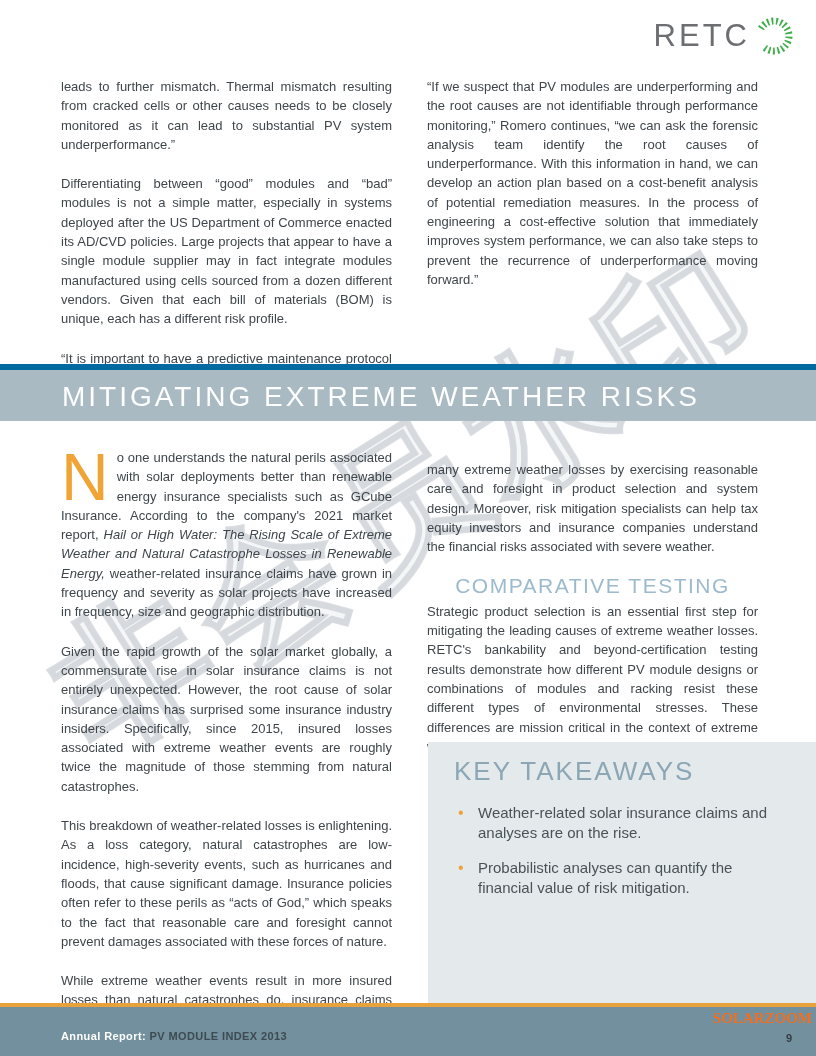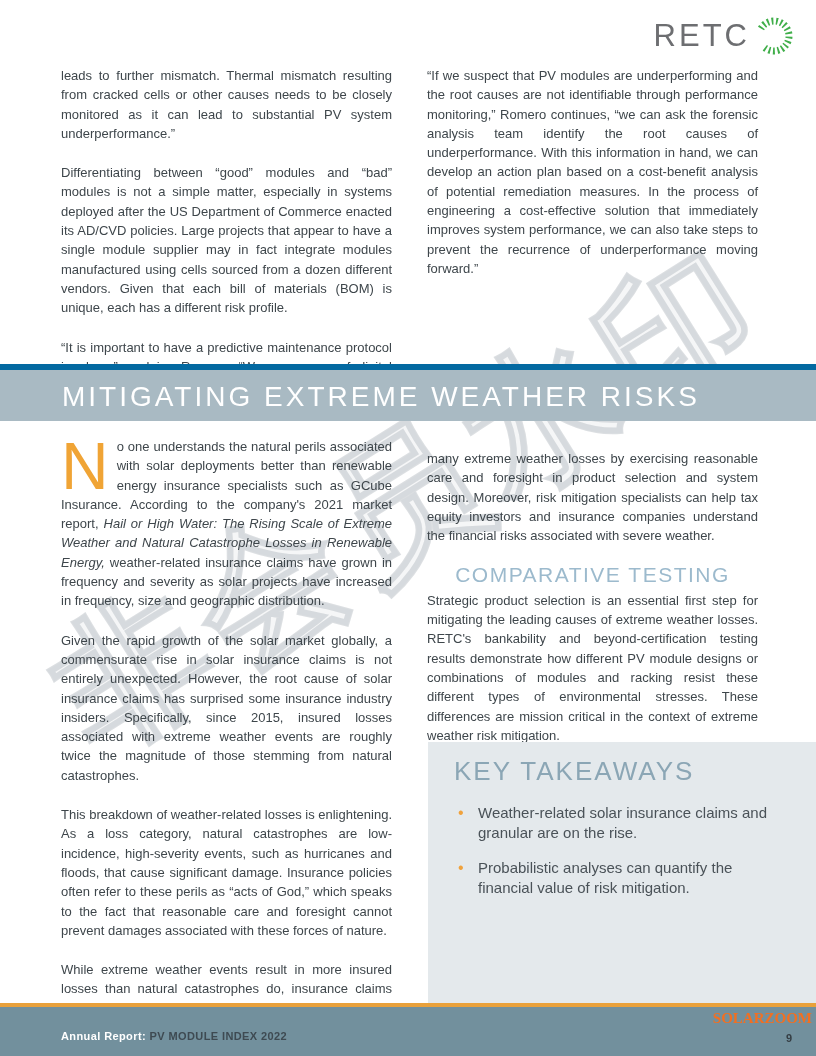--- a/index.html
+++ b/index.html
@@ -17,21 +17,21 @@
     white-space:nowrap; pointer-events:none;
   }
 
   
   .logo { position:absolute; top:12px; right:20px; display:flex; align-items:center; z-index:2;text-align:center; }
   .logo-text { font-size:31px; color:#6d6e71; letter-spacing:3px; font-weight:500; }
   .logo-burst { width:44px; height:44px; margin-left:2px; }
 
   
   .col { position:absolute; width:331px; z-index:2; font-size:13px; line-height:19.3px;
-         color:#3e464b; text-align:justify; }
+         color:#3e464b; text-align:justify;margin-top:11px; }
   .col p { margin-bottom:20px; }
   .intro-left  { left:61px;  top:66px; }
   .intro-right { left:427px; top:66px; }
 
   
   .banner { position:absolute; left:0; top:364px; width:816px; height:57px;
             border-top:6px solid #0369a1; background:#a9bac3; z-index:2; }
   .banner-title { color:#ffffff; font-size:28px; font-weight:300; letter-spacing:3px;
                   line-height:53px; padding-left:62px; white-space:nowrap; }
 
@@ -106,26 +106,26 @@
 
   <div class="col weather-right">
     <p>many extreme weather losses by exercising reasonable care and foresight in product selection and system design. Moreover, risk mitigation specialists can help tax equity investors and insurance companies understand the financial risks associated with severe weather.</p>
     <h3 class="sub-heading">COMPARATIVE TESTING</h3>
     <p>Strategic product selection is an essential first step for mitigating the leading causes of extreme weather losses. RETC's bankability and beyond-certification testing results demonstrate how different PV module designs or combinations of modules and racking resist these different types of environmental stresses. These differences are mission critical in the context of extreme weather risk mitigation.</p>
   </div>
 
   <aside class="takeaways">
     <h2 class="takeaways-heading">KEY TAKEAWAYS</h2>
     <ul>
-      <li>Weather-related solar insurance claims and granular are on the rise.</li>
+      <li>Weather-related solar insurance claims and analyses are on the rise.</li>
       <li>Probabilistic analyses can quantify the financial value of risk mitigation.</li>
     </ul>
   </aside>
 
   <footer class="footer">
     <div class="footer-left">
-      <span class="footer-label">Annual Report:</span><span class="footer-title"> PV MODULE INDEX 2022</span>
+      <span class="footer-label">Annual Report:</span><span class="footer-title"> PV MODULE INDEX 2013</span>
     </div>
     <div class="solarzoom">SOLARZOOM</div>
     <div class="page-number">9</div>
   </footer>
 
 </div>
 
 </body></html>

